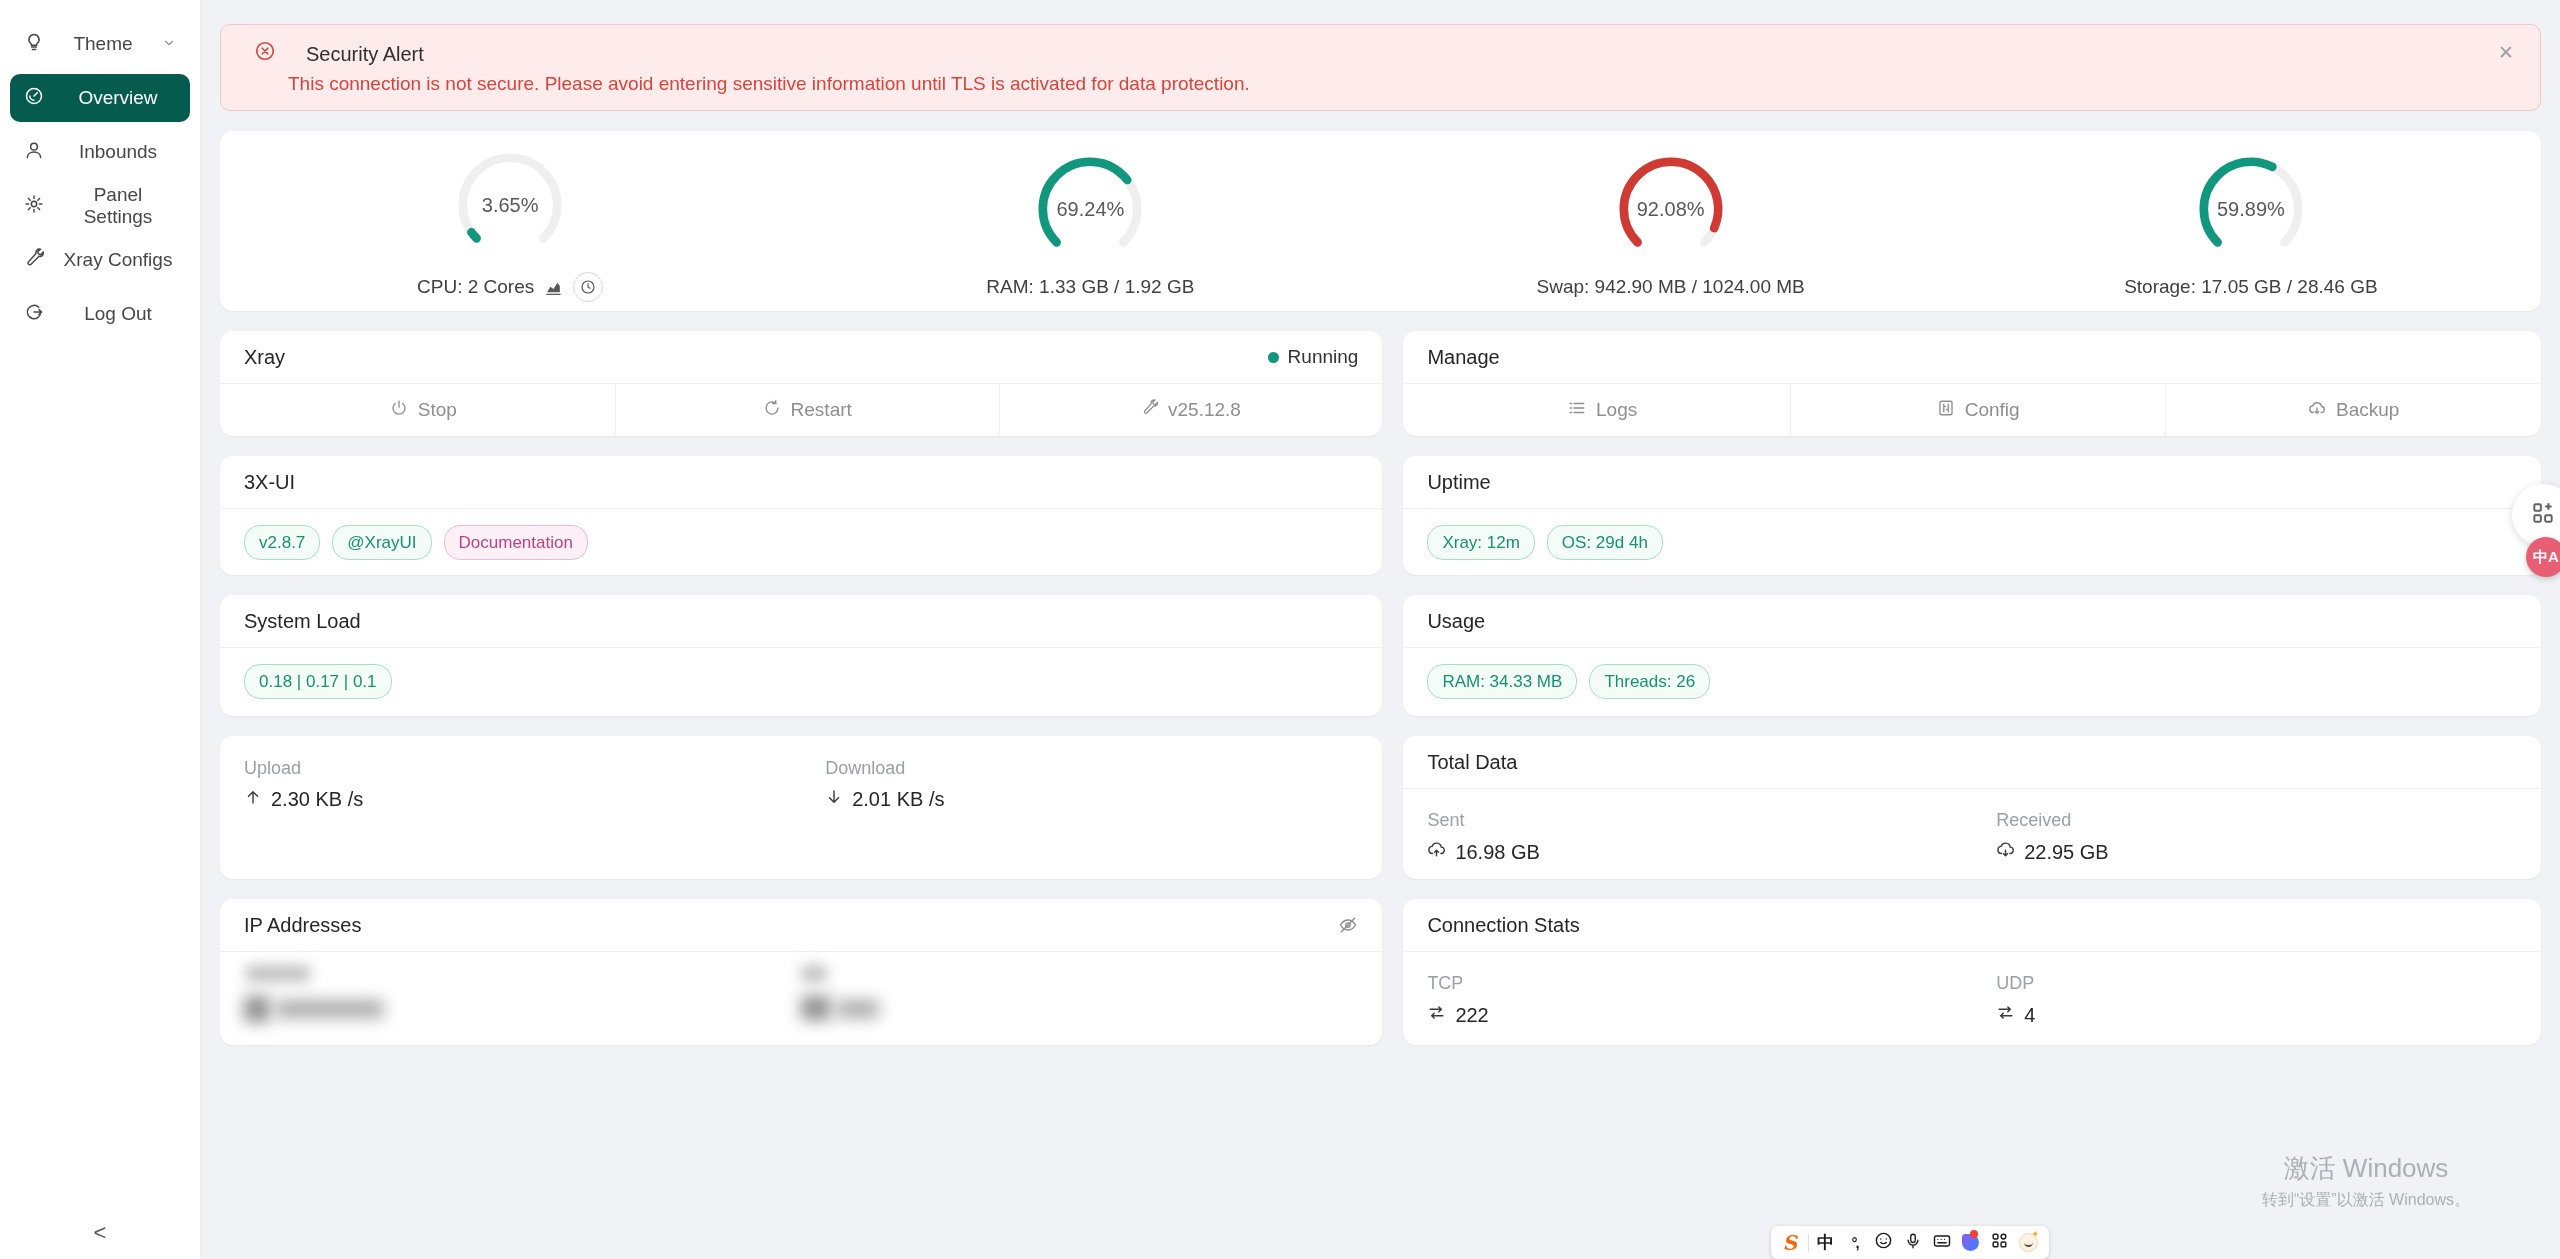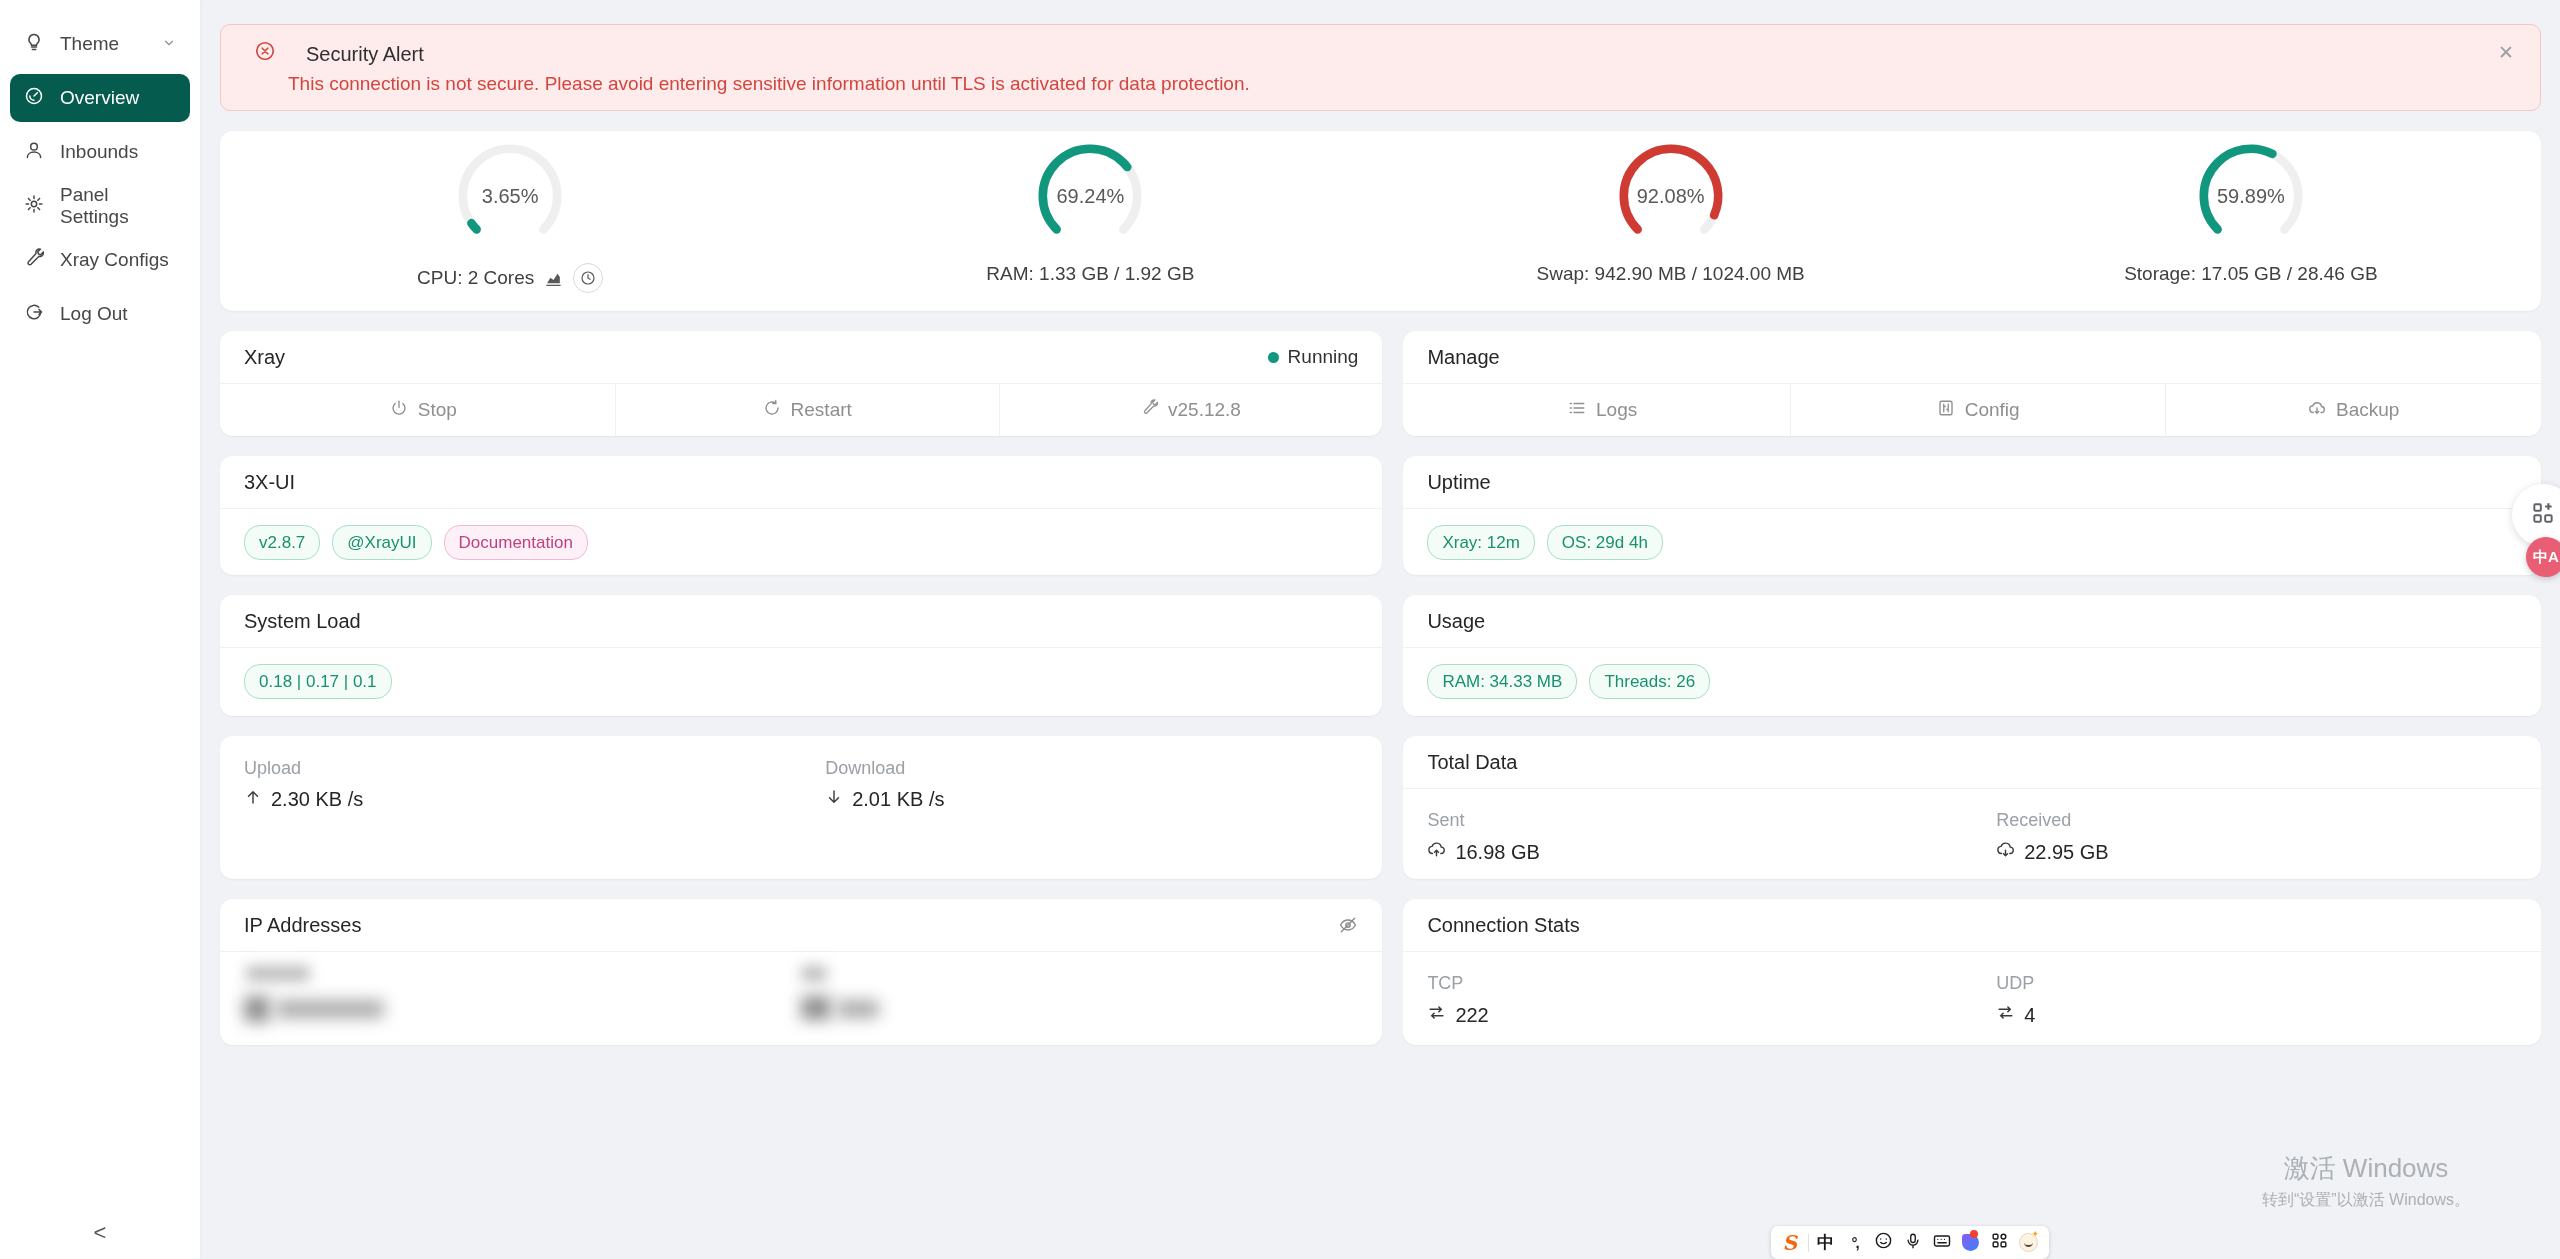--- a/index.html
+++ b/index.html
@@ -10,20 +10,21 @@
     color:#303030;
     position:relative;
   }
   .layout { display:flex; width:100%; height:100%; }
 
   
   .sidebar {
     width:200px; min-width:200px; background:#ffffff; height:100%;
     position:relative; box-shadow:1px 0 3px rgba(0,0,0,.03); z-index:2;
     padding-top:14px;
+    text-align:center;
   }
   .side-item {
     display:flex; align-items:center; gap:16px;
     height:48px; margin:6px 10px; padding:0 14px;
     border-radius:10px; color:#474747; font-size:19px; cursor:pointer;
   }
   .side-item svg { flex:0 0 auto; }
   .side-item .grow { flex:1; }
   .side-item.active { background:#065b4f; color:#ffffff; }
   .side-item .chev { color:#8c8c8c; }
@@ -53,21 +54,21 @@
     box-shadow:0 1px 2px rgba(0,0,0,.05);
   }
   .card-header {
     height:53px; padding:0 24px; display:flex; align-items:center;
     border-bottom:1px solid #f0f0f0; font-size:20px; color:#262626;
   }
   .card-header .spacer { flex:1; }
 
   
   .gauges-card { height:180px; display:flex; margin-bottom:20px; }
-  .gauge-cell { flex:1; display:flex; flex-direction:column; align-items:center; padding-top:6px; }
+  .gauge-cell { flex:1; display:flex; flex-direction:column; align-items:center; justify-content:center; padding-top:6px; }
   .gauge-wrap { position:relative; width:118px; height:118px; }
   .gauge-wrap svg { width:118px; height:118px; }
   .gauge-pct {
     position:absolute; inset:0; display:flex; align-items:center; justify-content:center;
     font-size:20px; color:#595959;
   }
   .gauge-label { margin-top:8px; font-size:19px; color:#404040; display:flex; align-items:center; gap:10px; }
   .icon-btn {
     width:30px; height:30px; border:1px solid #d9d9d9; border-radius:50%;
     display:flex; align-items:center; justify-content:center; color:#595959;

